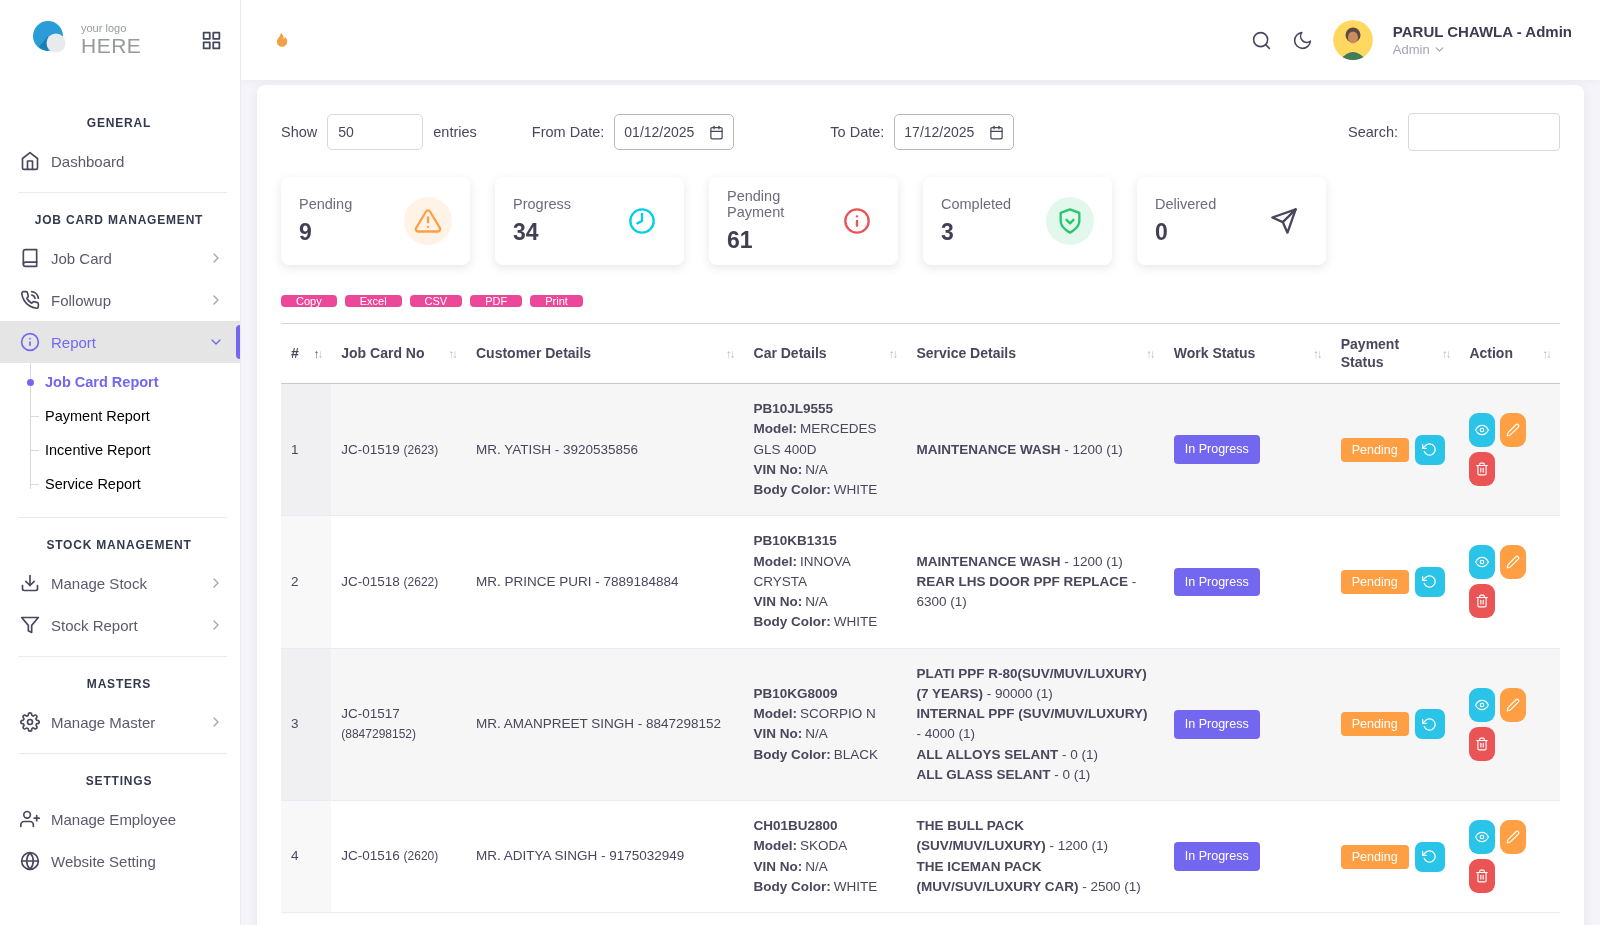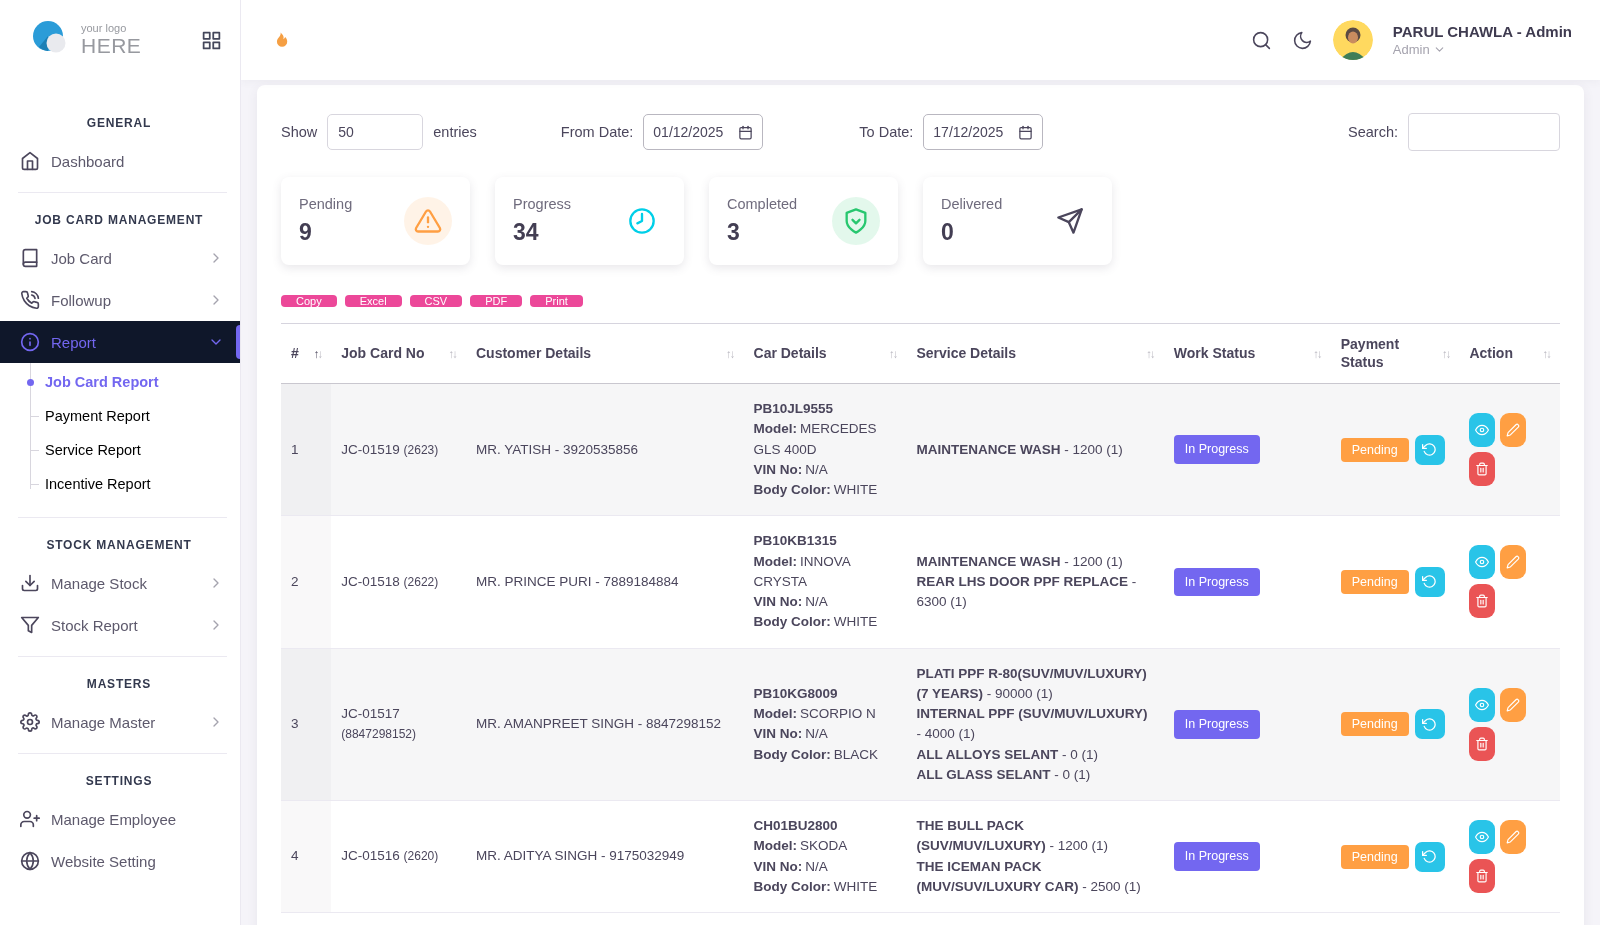--- a/index.html
+++ b/index.html
@@ -17,21 +17,21 @@
   .logo-row { height:80px; display:flex; align-items:center; padding:0 18px 0 30px; gap:9px; }
   .logo-text { line-height:1.05; color:#97999f; }
   .logo-text .l1 { font-size:11px; display:block; }
   .logo-text .l2 { font-size:21px; letter-spacing:.5px; display:block; }
   .grid-toggle { margin-left:auto; color:#44475b; cursor:pointer; display:flex; }
   .menu { padding-top:26px; }
   .sec-title { font-size:12px; font-weight:bold; letter-spacing:.8px; color:#33394e; padding:10px 20px 10px 18px;text-align:center; }
   .m-item { display:flex; align-items:center; gap:11px; padding:11px 16px 11px 20px; font-size:15px; color:#5d596c; cursor:pointer; position:relative; }
   .m-item .mi { width:20px; height:20px; flex:0 0 auto; color:#4b465c; }
   .m-item .chev { margin-left:auto; color:#a5a3ae; display:flex; }
-  .m-item.active { background:#0f172a; color:#7367f0; }
+  .m-item.active { background:#e5e5e5; color:#7367f0; }
   .m-item.active .mi { color:#7367f0; }
   .m-item.active .chev { color:#7367f0; }
   .active-bar { position:absolute; right:0; top:4px; bottom:4px; width:4px; background:#7367f0; border-radius:4px 0 0 4px; }
   .divider { border-top:1px solid #ebe9f1; margin:10px 13px 10px 18px; }
   .submenu { position:relative; padding:2px 0 6px; }
   .submenu::before { content:''; position:absolute; left:30px; top:0; bottom:18px; width:1px; background:#d8d6de; }
   .sm-item { position:relative; padding:9px 16px 9px 45px; font-size:14.5px; color:#000000; cursor:pointer; }
   .sm-item::before { content:''; position:absolute; left:30px; top:50%; width:9px; height:1px; background:#d8d6de; }
   .sm-item.active { color:#7367f0; font-weight:bold; }
   .sm-item.active::before { width:7px; height:7px; border-radius:50%; background:#7367f0; left:27px; margin-top:-3px; }
@@ -49,21 +49,21 @@
   
   .content { position:absolute; left:241px; top:72px; width:1359px; height:845px; padding:13px 16px 0; }
   .main-card { background:#fff; border-radius:8px; box-shadow:0 3px 12px rgba(75,70,92,.08); height:850px; padding:28px 24px; overflow:hidden; }
 
   
   .filter-bar { display:flex; align-items:center; margin-bottom:26px; font-size:14.5px; color:#4b465c; }
   .fgroup { display:flex; align-items:center; gap:10px; }
   .show-input { width:96px; height:36px; border:1px solid #d8d6de; border-radius:5px; padding:0 10px; font-size:14px; color:#4b465c; font-family:inherit; }
   .date-box { display:flex; align-items:center; gap:10px; width:120px; height:36px; border:1px solid #b9b7c0; border-radius:5px; padding:0 9px; font-size:14px; cursor:pointer; background:#fff; }
   .date-box .cal { color:#4b465c; display:flex; margin-left:auto; }
-  .g-from { margin-left:84px; }
+  .g-from { margin-left:55px; }
   .g-to { margin-left:96px; }
   .g-search { margin-left:auto; }
   .search-input { width:152px; height:38px; border:1px solid #d8d6de; border-radius:4px; padding:0 10px; font-size:14px; font-family:inherit; }
 
   
   .stats-row { display:flex; gap:25px; margin-bottom:30px; }
   .stat-card { width:189px; height:88px; background:#fff; border-radius:8px; box-shadow:0 3px 10px rgba(75,70,92,.13); padding:15px 18px; display:flex; align-items:center; justify-content:space-between; }
   .stat-label { font-size:14.5px; color:#6f6b7d; }
   .stat-value { font-size:23px; font-weight:bold; color:#433e53; margin-top:7px; }
   .stat-icon { width:48px; height:48px; display:flex; align-items:center; justify-content:center; border-radius:50%; }
@@ -274,22 +274,22 @@
       <span class="chev">
           <svg class="ic" width="16" height="16">
             <use href="#i-chev-d"></use>
           </svg>
         </span>
       <span class="active-bar"></span>
     </div>
     <div class="submenu">
       <div class="sm-item active">Job Card Report</div>
       <div class="sm-item">Payment Report</div>
+      <div class="sm-item">Incentive Report</div>
       <div class="sm-item">Service Report</div>
-      <div class="sm-item">Incentive Report</div>
     </div>
     <div class="divider"></div>
 
     <div class="sec-title">STOCK MANAGEMENT</div>
     <div class="m-item">
       <svg class="ic mi">
           <use href="#i-download"></use>
         </svg>
       <span>Manage Stock</span>
       <span class="chev">
@@ -428,20 +428,31 @@
           </span>
       </div>
       <div class="stat-card st2">
         <div>
           <div class="stat-label">Progress</div>
           <div class="stat-value">34</div>
         </div>
         <span class="stat-icon">
             <svg class="ic">
               <use href="#i-clock"></use>
+            </svg>
+          </span>
+      </div>
+      <div class="stat-card st3">
+        <div>
+          <div class="stat-label">Pending Payment</div>
+          <div class="stat-value">61</div>
+        </div>
+        <span class="stat-icon">
+            <svg class="ic">
+              <use href="#i-info"></use>
             </svg>
           </span>
       </div>
       <div class="stat-card st4">
         <div>
           <div class="stat-label">Completed</div>
           <div class="stat-value">3</div>
         </div>
         <span class="stat-icon">
             <svg class="ic">

